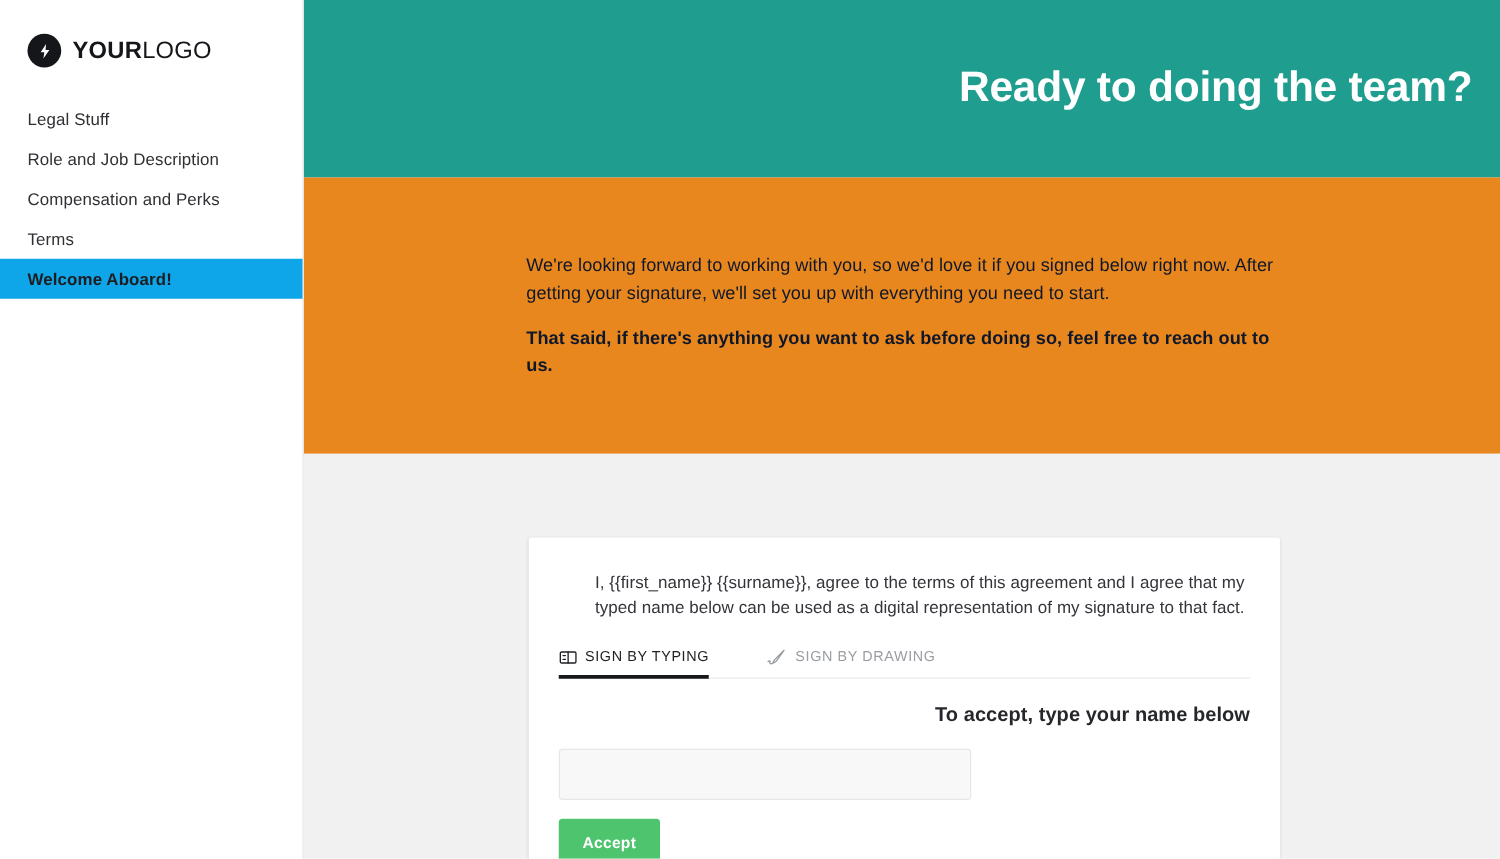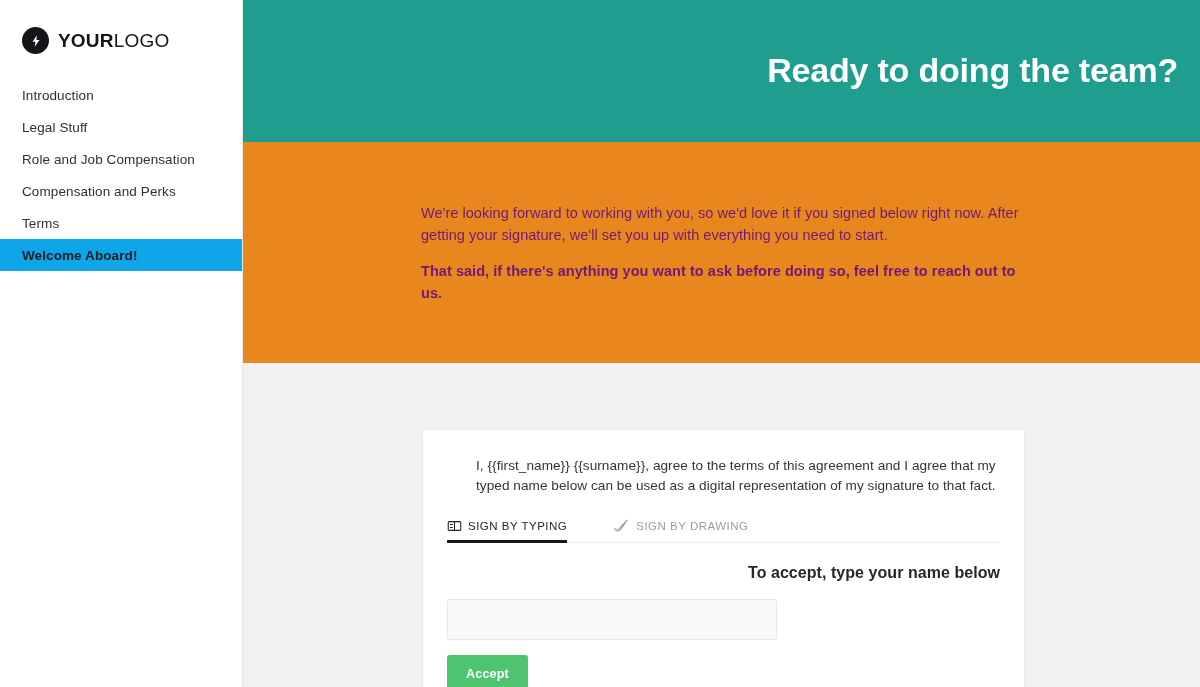--- a/index.html
+++ b/index.html
@@ -94,21 +94,21 @@
     letter-spacing: -0.2px;
     line-height: 1.1;
     white-space: nowrap;
   }
   .intro {
     background: #e8871e;
     height: 221px;
     padding: 60px 0 0 178px;
   }
   .intro p {
-    color: #701a75;
+    color: #0f172a;
     font-size: 14.5px;
     line-height: 1.55;
     max-width: 600px;
     letter-spacing: 0.05px;
   }
   .intro .intro-lead { font-weight: 400; }
   .intro .intro-cta { font-weight: 700; margin-top: 13px; }
 
   .body-area {
     background: #f1f1f1;
@@ -213,23 +213,22 @@
         <svg width="14" height="14" viewBox="0 0 24 24" aria-hidden="true">
           <path d="M13.5 2 L6 13.4 H11 L9.8 22 L18 10.3 H12.8 Z" fill="#ffffff"></path>
         </svg>
       </span>
       <span class="logo-text">
         <span class="lt-bold">YOUR</span><span class="lt-light">LOGO</span>
       </span>
     </div>
 
     <nav class="nav">
-      <div class="nav-item">Introduction</div>
       <div class="nav-item">Legal Stuff</div>
-      <div class="nav-item">Role and Job Compensation</div>
+      <div class="nav-item">Role and Job Description</div>
       <div class="nav-item">Compensation and Perks</div>
       <div class="nav-item">Terms</div>
       <div class="nav-item active">Welcome Aboard!</div>
     </nav>
   </aside>
 
   <main class="main">
 
     <section class="hero">
       <h1 class="hero-title">Ready to doing the team?</h1>

